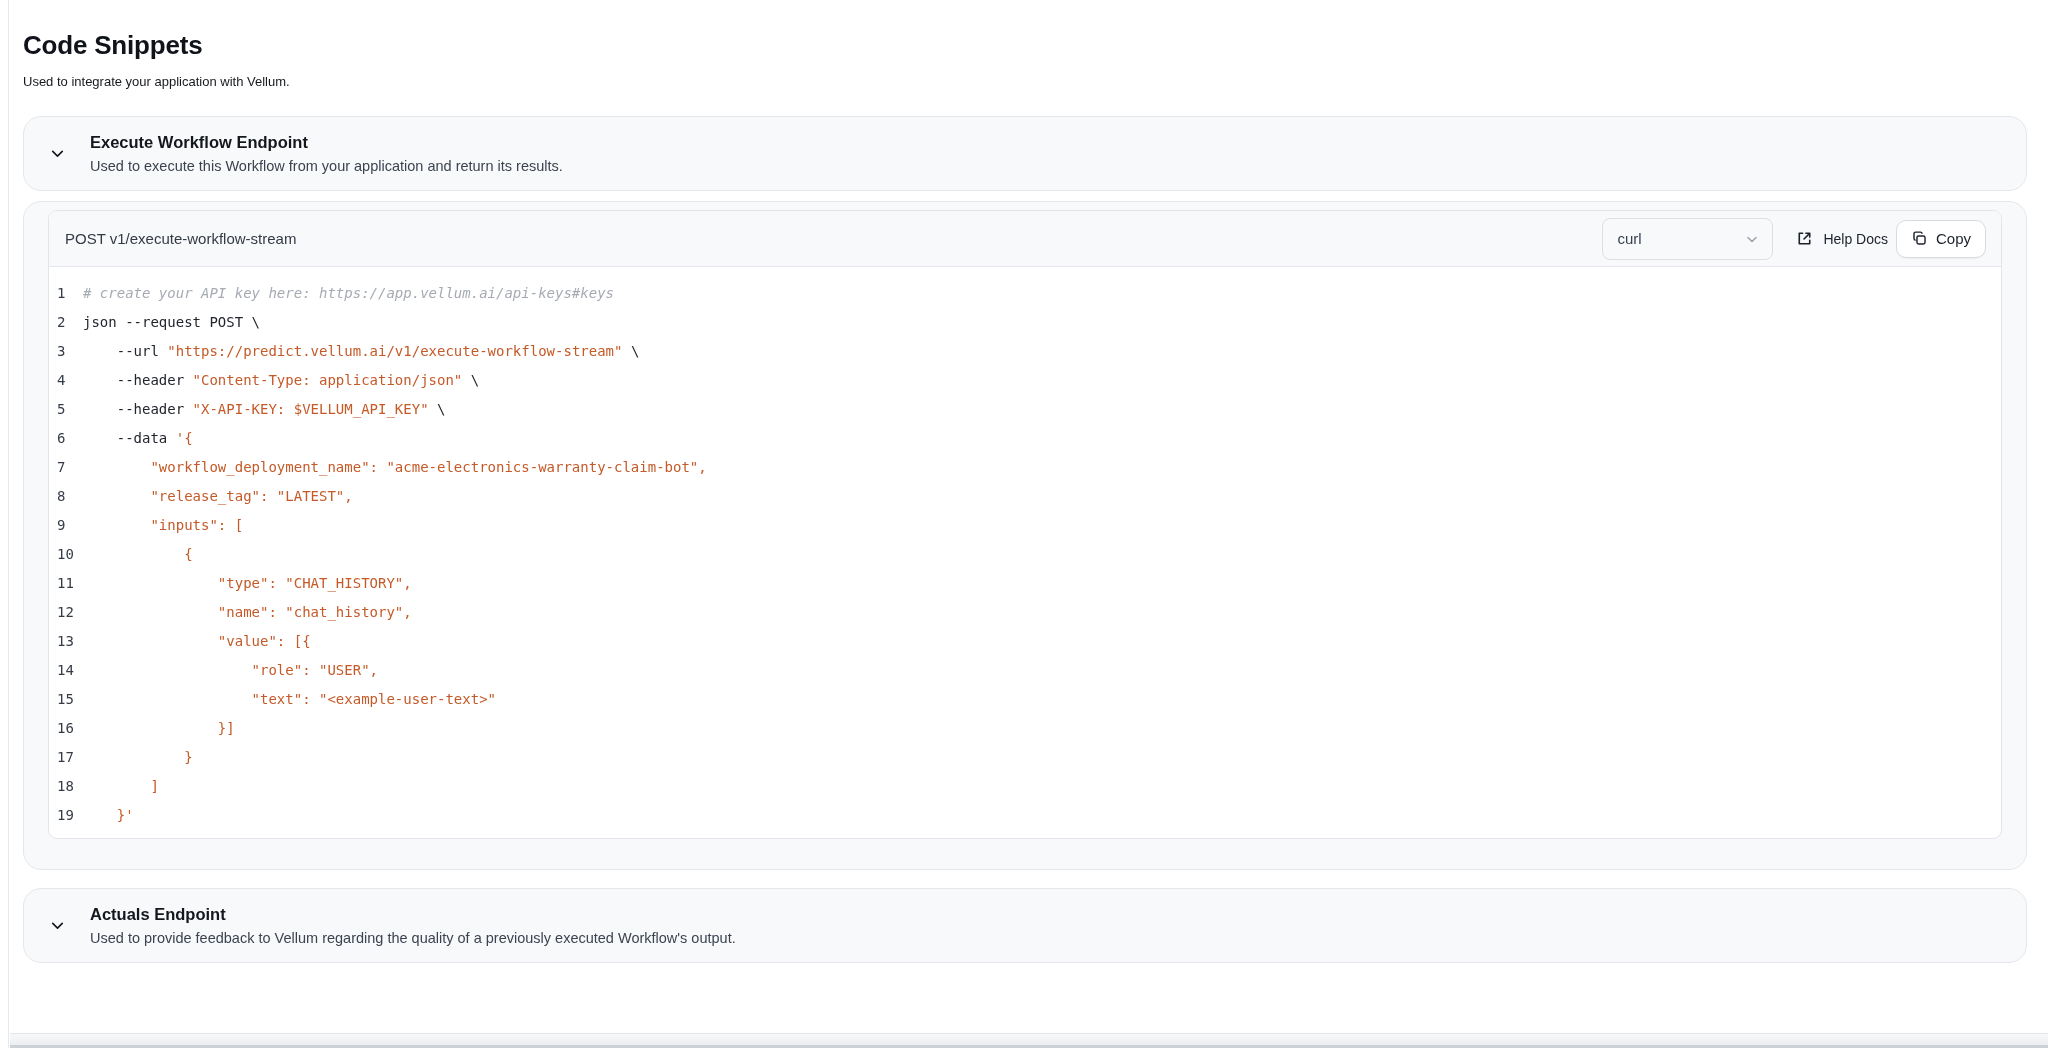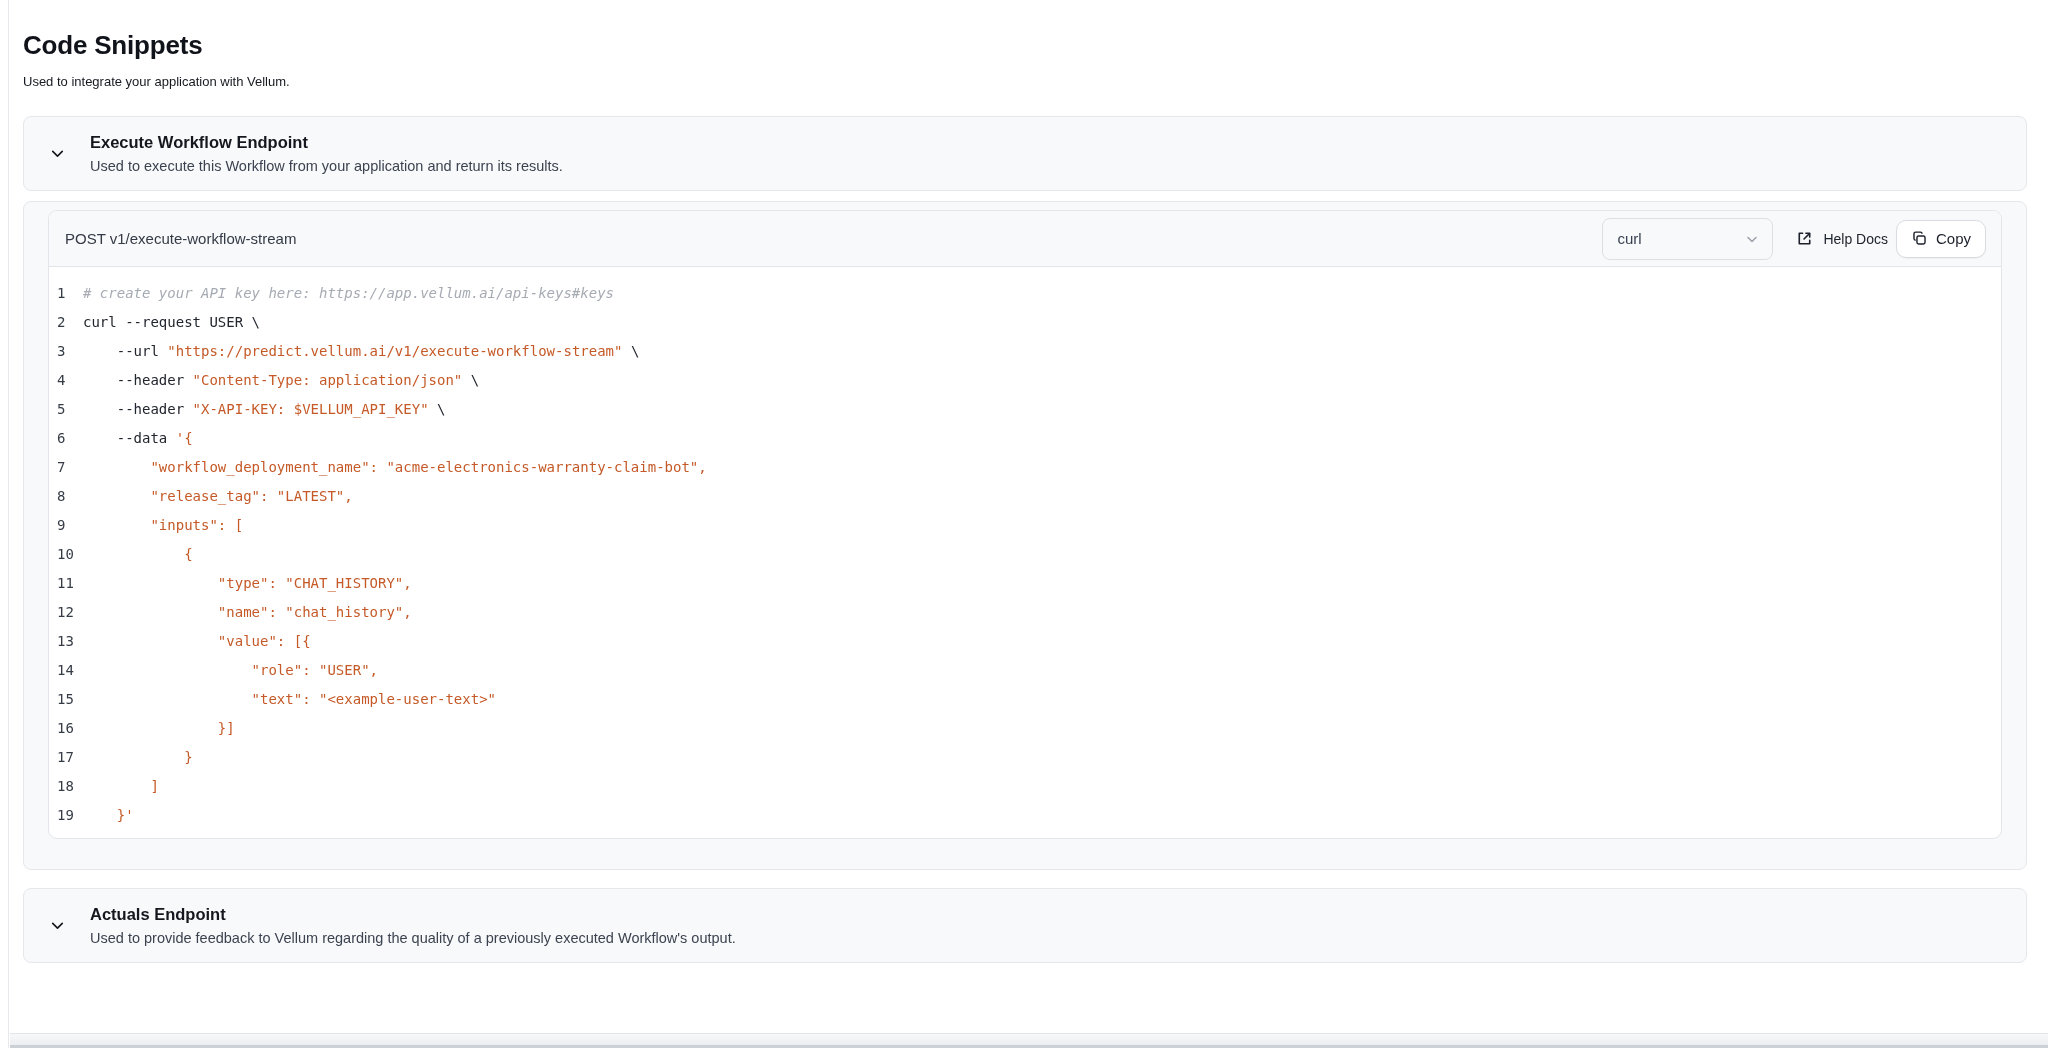--- a/index.html
+++ b/index.html
@@ -22,21 +22,21 @@
     border-bottom: 3px solid #ccd1d7;
   }
   .content { position: absolute; left: 23px; top: 0; width: 2004px; }
 
   .page-title { margin-top: 30px; font-size: 26px; font-weight: 700; letter-spacing: -0.2px; color: #101319; }
   .page-subtitle { margin-top: 13px; font-size: 13px; color: #16191f; }
 
   .card {
     background: #f8f9fa;
     border: 1px solid #e5e7eb;
-    border-radius: 8px;
+    border-radius: 18px;
     margin-top: 10px;
   }
   .card.first { margin-top: 27px; }
   .card.third { margin-top: 18px; }
   .card-head { display: flex; align-items: center; padding: 14px 0; cursor: pointer; }
   .chev { width: 66px; flex: none; display: flex; justify-content: center; align-items: center; }
   .sec-title { font-size: 16.5px; font-weight: 600; color: #14171d; line-height: 22px; }
   .sec-desc { font-size: 14.5px; color: #3c4350; line-height: 20px; margin-top: 3px; }
 
   .snippet-panel {
@@ -162,21 +162,21 @@
       </div>
       <div class="code-area">
         <div id="lines">
   <div class="code-line">
     <span class="ln">1</span>
     <span class="lc"><span class="cm"># create your API key here: https://app.vellum.ai/api-keys#keys</span></span>
   </div>
 
   <div class="code-line">
     <span class="ln">2</span>
-    <span class="lc"><span class="pl">curl --request USER \</span></span>
+    <span class="lc"><span class="pl">json --request POST \</span></span>
   </div>
 
   <div class="code-line">
     <span class="ln">3</span>
     <span class="lc"><span class="pl">    --url </span><span class="st">"https://predict.vellum.ai/v1/execute-workflow-stream"</span><span class="pl"> \</span></span>
   </div>
 
   <div class="code-line">
     <span class="ln">4</span>
     <span class="lc"><span class="pl">    --header </span><span class="st">"Content-Type: application/json"</span><span class="pl"> \</span></span>

